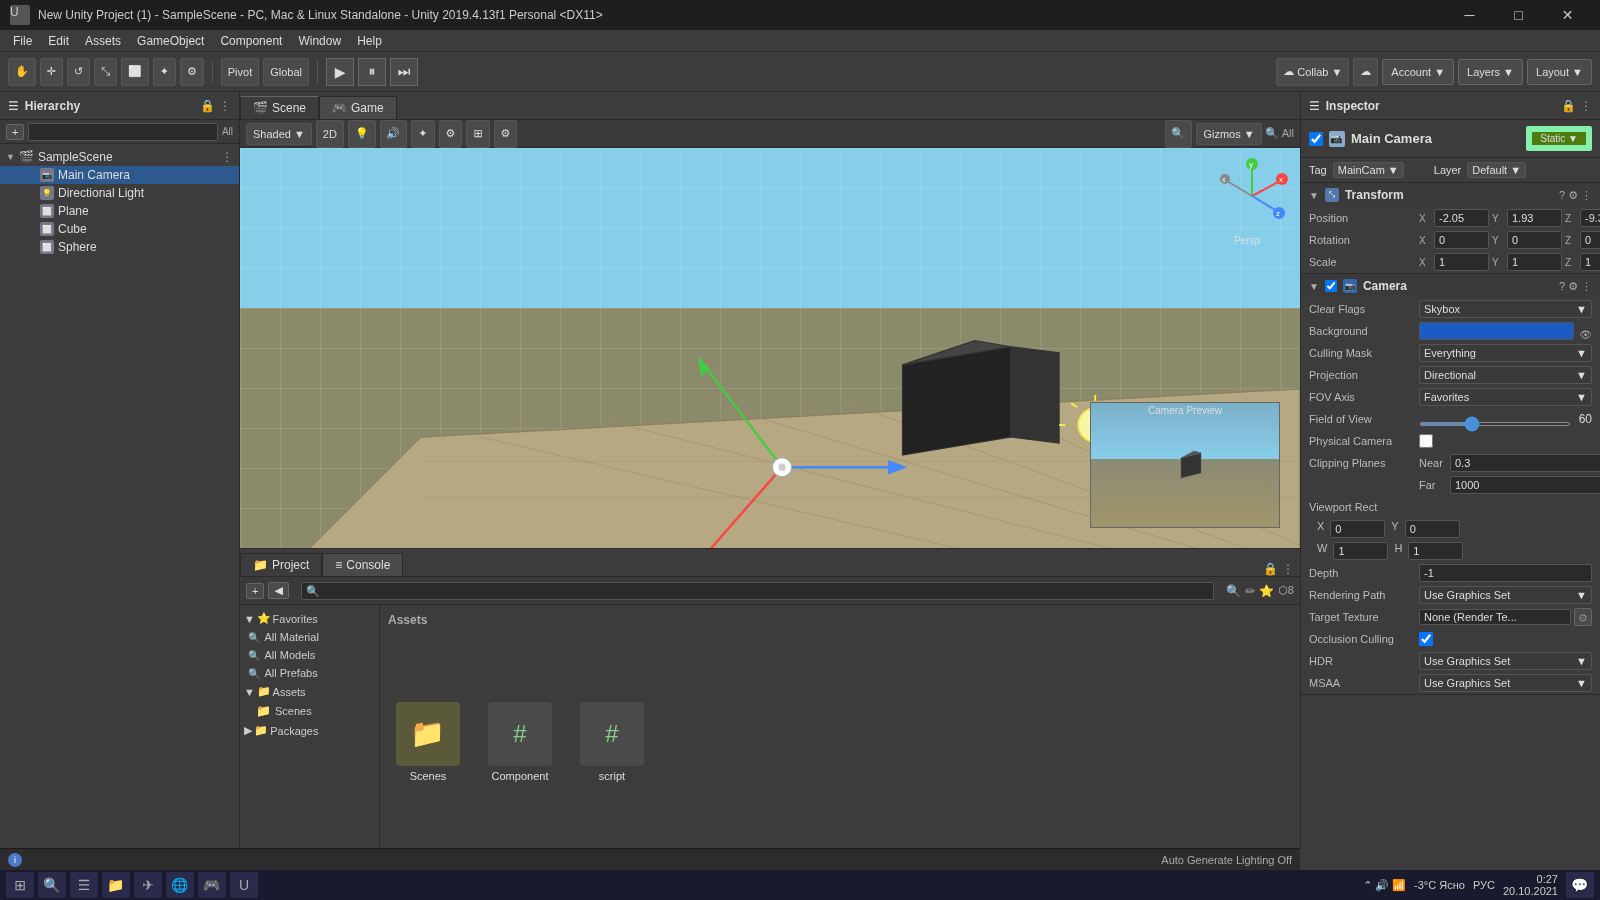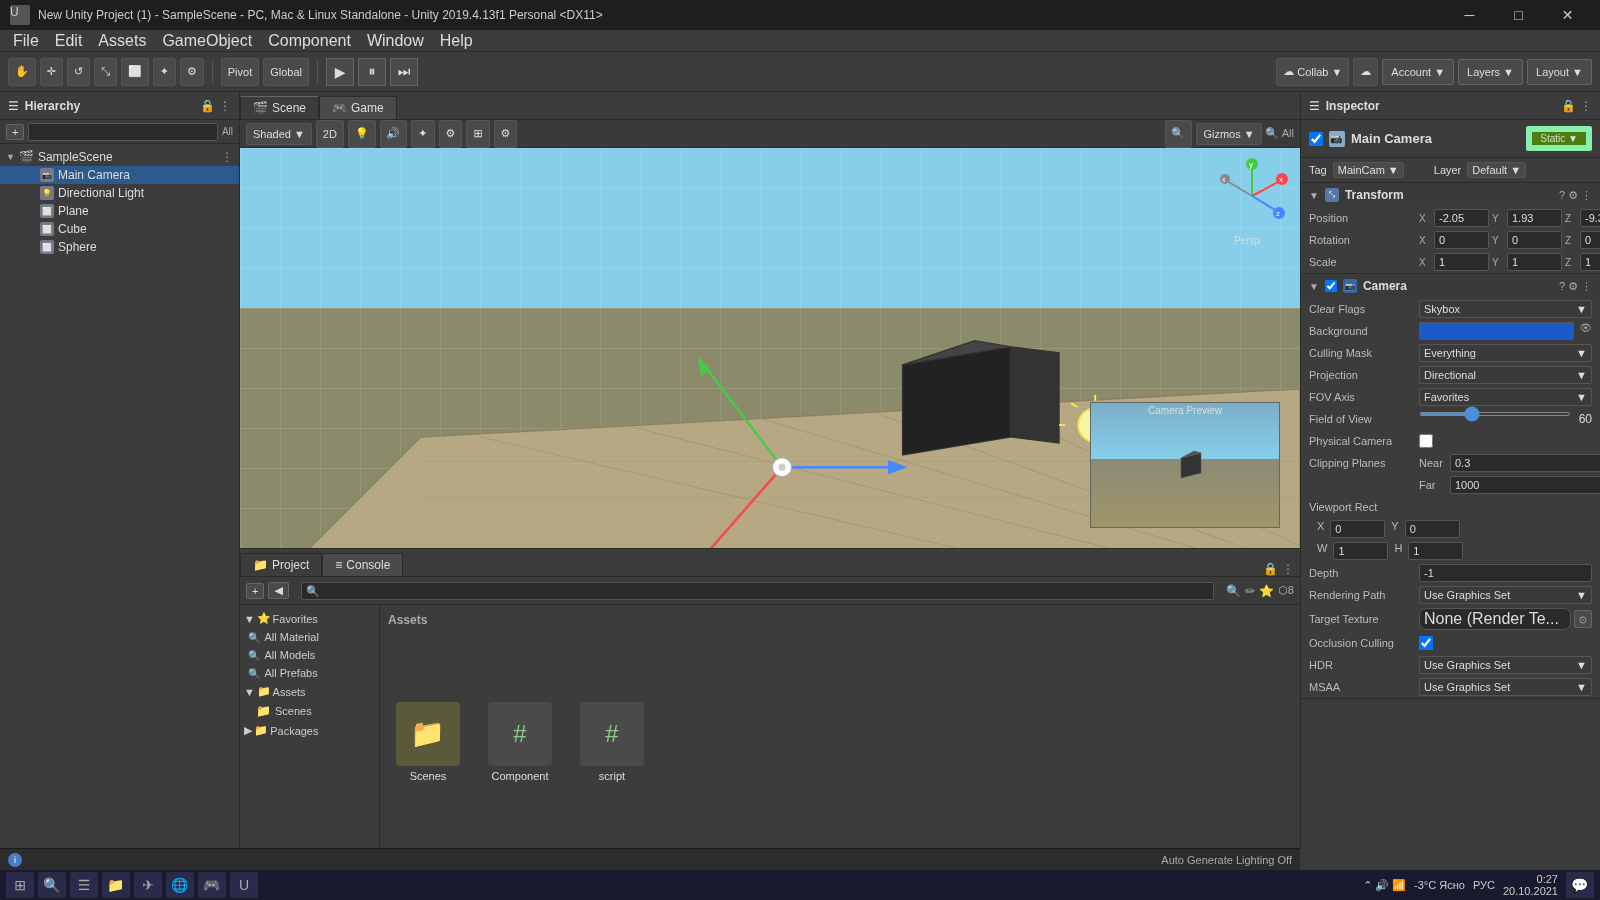--- a/index.html
+++ b/index.html
@@ -7,21 +7,21 @@
 
     
     #title-bar { height: 30px; background: #1e1e1e; display: flex; align-items: center; padding: 0 10px; color: #ccc; font-size: 12px; }
     #title-bar .win-icon { width: 20px; height: 20px; background: #555; margin-right: 8px; border-radius: 2px; }
     #title-bar .title-text { flex: 1; }
     #title-bar .win-controls { display: flex; gap: 4px; }
     #title-bar .win-btn { width: 45px; height: 30px; background: transparent; border: none; color: #ccc; cursor: pointer; font-size: 14px; display: flex; align-items: center; justify-content: center; }
 
     
     #menu-bar { height: 22px; background: #3c3c3c; display: flex; align-items: center; padding: 0 5px; border-bottom: 1px solid #2a2a2a; }
-    .menu-item { padding: 2px 8px; cursor: pointer; color: #ddd; font-size: 16px; }
+    .menu-item { padding: 2px 8px; cursor: pointer; color: #ddd; font-size: 12px; }
 
     
     #toolbar { height: 40px; background: #3c3c3c; display: flex; align-items: center; padding: 0 8px; gap: 4px; border-bottom: 1px solid #2a2a2a; }
     .toolbar-btn { height: 28px; padding: 0 6px; background: #4a4a4a; border: 1px solid #555; color: #ddd; cursor: pointer; border-radius: 2px; font-size: 11px; display: flex; align-items: center; gap: 3px; }
     .toolbar-sep { width: 1px; height: 24px; background: #555; margin: 0 4px; }
     .play-btn { width: 28px; height: 28px; background: #4a4a4a; border: 1px solid #666; color: #ddd; cursor: pointer; display: flex; align-items: center; justify-content: center; font-size: 14px; }
     .toolbar-right { margin-left: auto; display: flex; gap: 4px; align-items: center; }
     .dropdown-btn { height: 26px; padding: 0 8px; background: #4a4a4a; border: 1px solid #666; color: #ddd; cursor: pointer; border-radius: 2px; font-size: 11px; display: flex; align-items: center; gap: 4px; }
 
     
@@ -95,28 +95,28 @@
     .component-section { border-bottom: 1px solid #2a2a2a; }
     .component-header { height: 24px; background: #3a3a3a; display: flex; align-items: center; padding: 0 8px; gap: 6px; cursor: pointer; }
     .comp-collapse { font-size: 10px; color: #aaa; }
     .comp-icon { width: 14px; height: 14px; background: #778899; border-radius: 2px; display: flex; align-items: center; justify-content: center; font-size: 8px; color: #fff; }
     .comp-name { font-size: 12px; color: #ddd; font-weight: 600; }
     .comp-header-btns { margin-left: auto; display: flex; gap: 3px; }
     .comp-hdr-btn { background: none; border: none; color: #aaa; font-size: 11px; cursor: pointer; }
 
     .prop-row { display: flex; align-items: center; padding: 2px 8px; min-height: 22px; }
     .prop-label { width: 110px; font-size: 11px; color: #bbb; flex-shrink: 0; }
-    .prop-value { flex: 1; display: flex; gap: 3px; align-items: flex-start; }
+    .prop-value { flex: 1; display: flex; gap: 3px; align-items: flex-end; }
     .prop-field { height: 18px; background: #2a2a2a; border: 1px solid #555; color: #ddd; padding: 0 4px; font-size: 11px; border-radius: 2px; flex: 1; }
     .prop-field-sm { width: 55px; height: 18px; background: #2a2a2a; border: 1px solid #555; color: #ddd; padding: 0 4px; font-size: 11px; border-radius: 2px; }
     .prop-xyz { display: flex; gap: 3px; align-items: center; }
     .xyz-label { font-size: 10px; color: #aaa; width: 12px; }
     .dropdown-field { height: 18px; background: #3a3a3a; border: 1px solid #555; color: #ddd; padding: 0 4px; font-size: 11px; border-radius: 2px; flex: 1; display: flex; align-items: center; justify-content: space-between; cursor: pointer; }
     .color-swatch { width: 100%; height: 18px; background: #1a5bc8; border: 1px solid #555; border-radius: 2px; cursor: pointer; }
-    .slider-row { display: flex; align-items: flex-start; gap: 8px; flex: 1; }
+    .slider-row { display: flex; align-items: flex-end; gap: 8px; flex: 1; }
     .prop-slider { flex: 1; height: 4px; accent-color: #4a90d9; }
     .checkbox-prop { width: 14px; height: 14px; }
     .status-icon { width: 14px; height: 14px; background: #4a7ac8; border-radius: 50%; display: flex; align-items: center; justify-content: center; font-size: 9px; color: #fff; margin-right: 6px; }
     .status-msg { flex: 1; }
     .status-right { margin-left: auto; font-size: 11px; color: #aaa; }
 
     
     #taskbar { height: 30px; background: #1a1a2e; display: flex; align-items: center; padding: 0 6px; gap: 4px; position: absolute; bottom: 0; left: 0; right: 0; }
     .task-btn { width: 28px; height: 26px; background: #2a2a4a; border: none; color: #aaa; cursor: pointer; display: flex; align-items: center; justify-content: center; font-size: 14px; border-radius: 2px; }
     .taskbar-right { margin-left: auto; display: flex; align-items: center; gap: 8px; font-size: 11px; color: #ccc; }
@@ -646,21 +646,21 @@
               <span>Use Graphics Set</span>
               <span>▼</span>
             </div>
           </div>
         </div>
 
         <div class="prop-row">
           <span class="prop-label">Target Texture</span>
           <div class="prop-value">
             <div style="flex:1;display:flex;align-items:center;gap:3px">
-              <span style="font-size:16px;color:#ddd;background:#2a2a2a;border:1px solid #555;border-radius:7px;padding:1px 4px;flex:1">None (Render Te...</span>
+              <span style="font-size:11px;color:#ddd;background:#2a2a2a;border:1px solid #555;border-radius:2px;padding:1px 4px;flex:1">None (Render Te...</span>
               <button style="width:18px;height:18px;background:#4a4a4a;border:1px solid #666;color:#aaa;cursor:pointer;font-size:10px;border-radius:2px">⊙</button>
             </div>
           </div>
         </div>
 
         <div class="prop-row">
           <span class="prop-label">Occlusion Culling</span>
           <div class="prop-value">
             <input type="checkbox" class="checkbox-prop" checked="" style="">
           </div>

